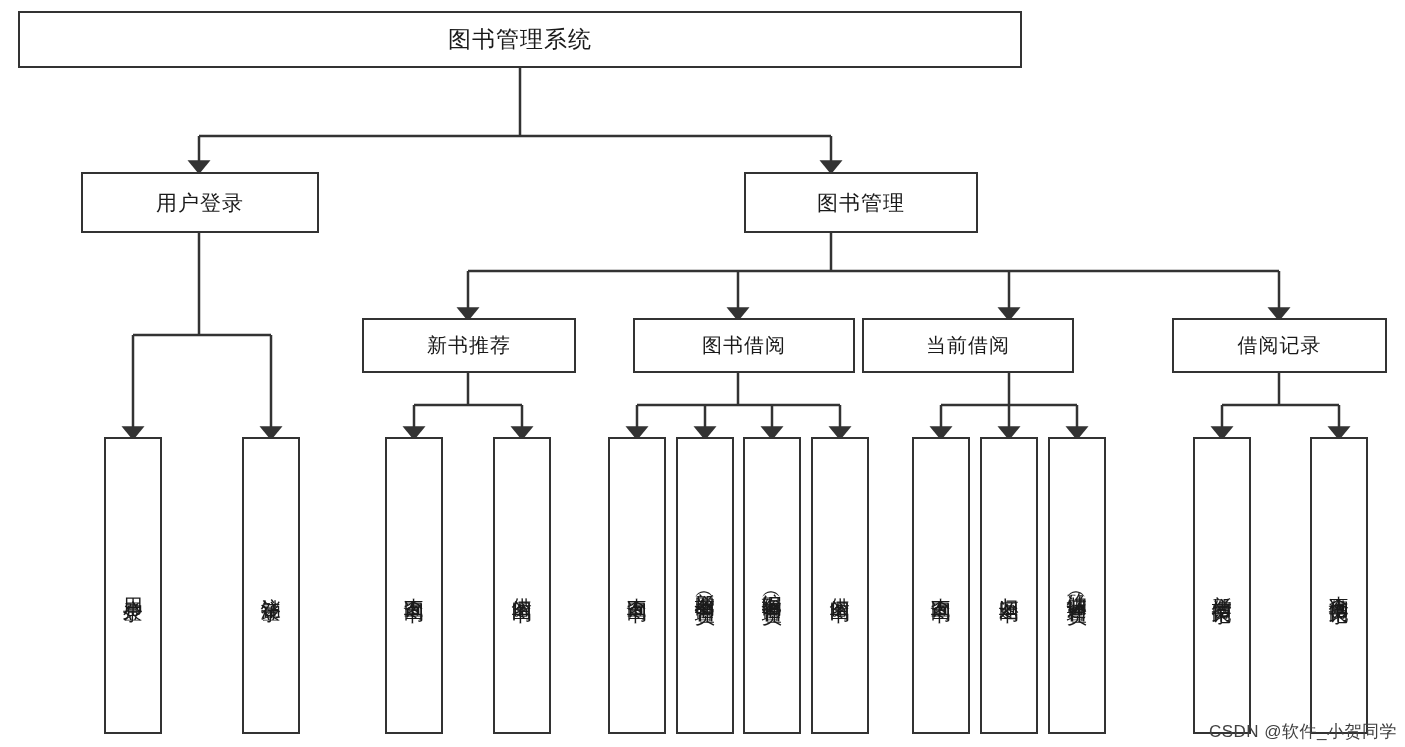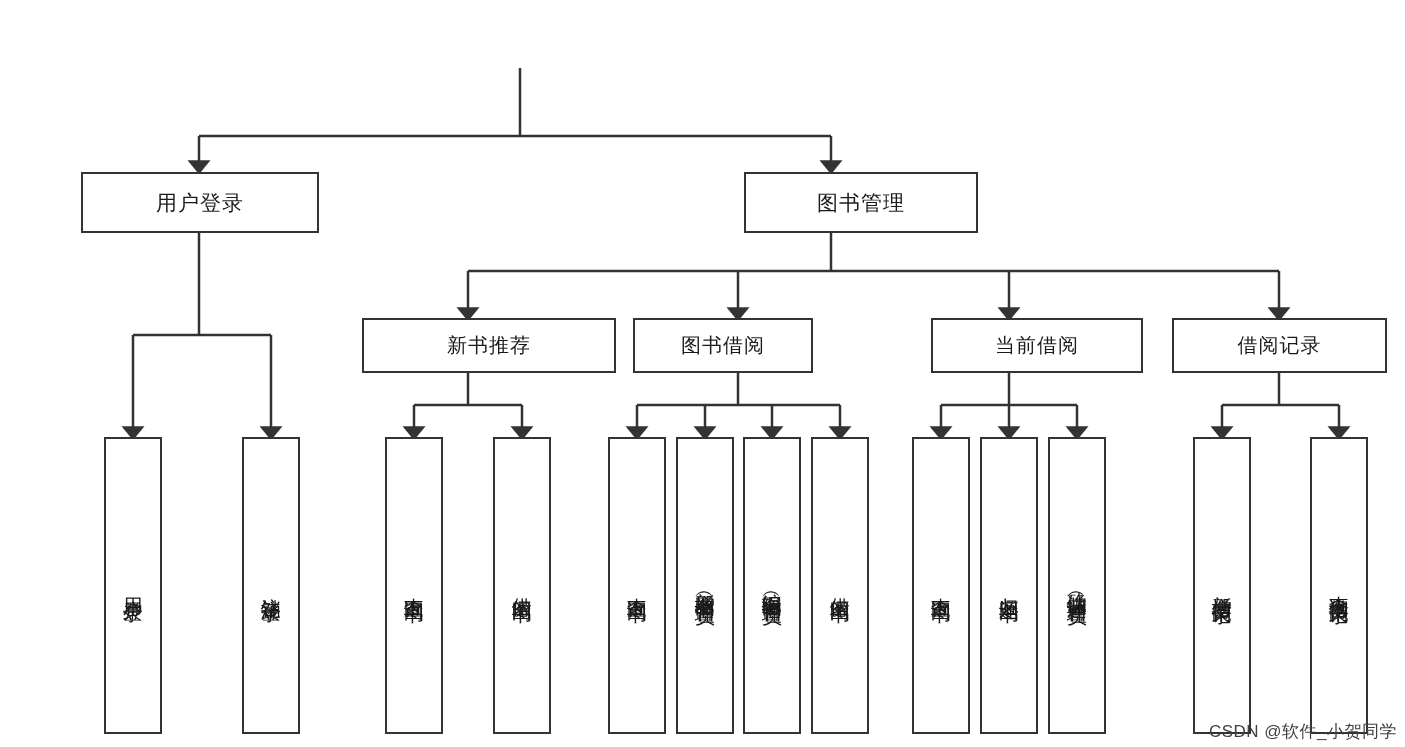--- a/index.html
+++ b/index.html
@@ -104,35 +104,38 @@
       <path d="M1009,405 L1009,430" marker-end="url(#ah)"></path>
       <path d="M1077,405 L1077,430" marker-end="url(#ah)"></path>
 
       <path d="M1279,373 L1279,405"></path>
       <path d="M1222,405 L1339,405"></path>
       <path d="M1222,405 L1222,430" marker-end="url(#ah)"></path>
       <path d="M1339,405 L1339,430" marker-end="url(#ah)"></path>
     </g>
   </svg>
 
+  <div class="node lvl0" style="left:18px;top:11px;width:1004px;height:57px;">
+    <span>图书管理系统</span>
+  </div>
 
   <div class="node lvl1" style="left:81px;top:172px;width:238px;height:61px;">
     <span>用户登录</span>
   </div>
   <div class="node lvl1" style="left:744px;top:172px;width:234px;height:61px;">
     <span>图书管理</span>
   </div>
 
-  <div class="node lvl2" style="left:362px;top:318px;width:254px;height:55px;text-align:center;">
+  <div class="node lvl2" style="left:362px;top:318px;width:214px;height:55px;text-align:center;">
     <span>新书推荐</span>
   </div>
-  <div class="node lvl2" style="left:633px;top:318px;width:180px;height:55px;">
+  <div class="node lvl2" style="left:633px;top:318px;width:222px;height:55px;">
     <span>图书借阅</span>
   </div>
-  <div class="node lvl2" style="left:931px;top:318px;width:212px;height:55px;">
+  <div class="node lvl2" style="left:862px;top:318px;width:212px;height:55px;">
     <span>当前借阅</span>
   </div>
   <div class="node lvl2" style="left:1172px;top:318px;width:215px;height:55px;">
     <span>借阅记录</span>
   </div>
 
   <div class="leaf" style="left:104px;top:437px;width:58px;height:297px;">
     <span class="vtext">用户登录</span>
   </div>
   <div class="leaf" style="left:242px;top:437px;width:58px;height:297px;">

